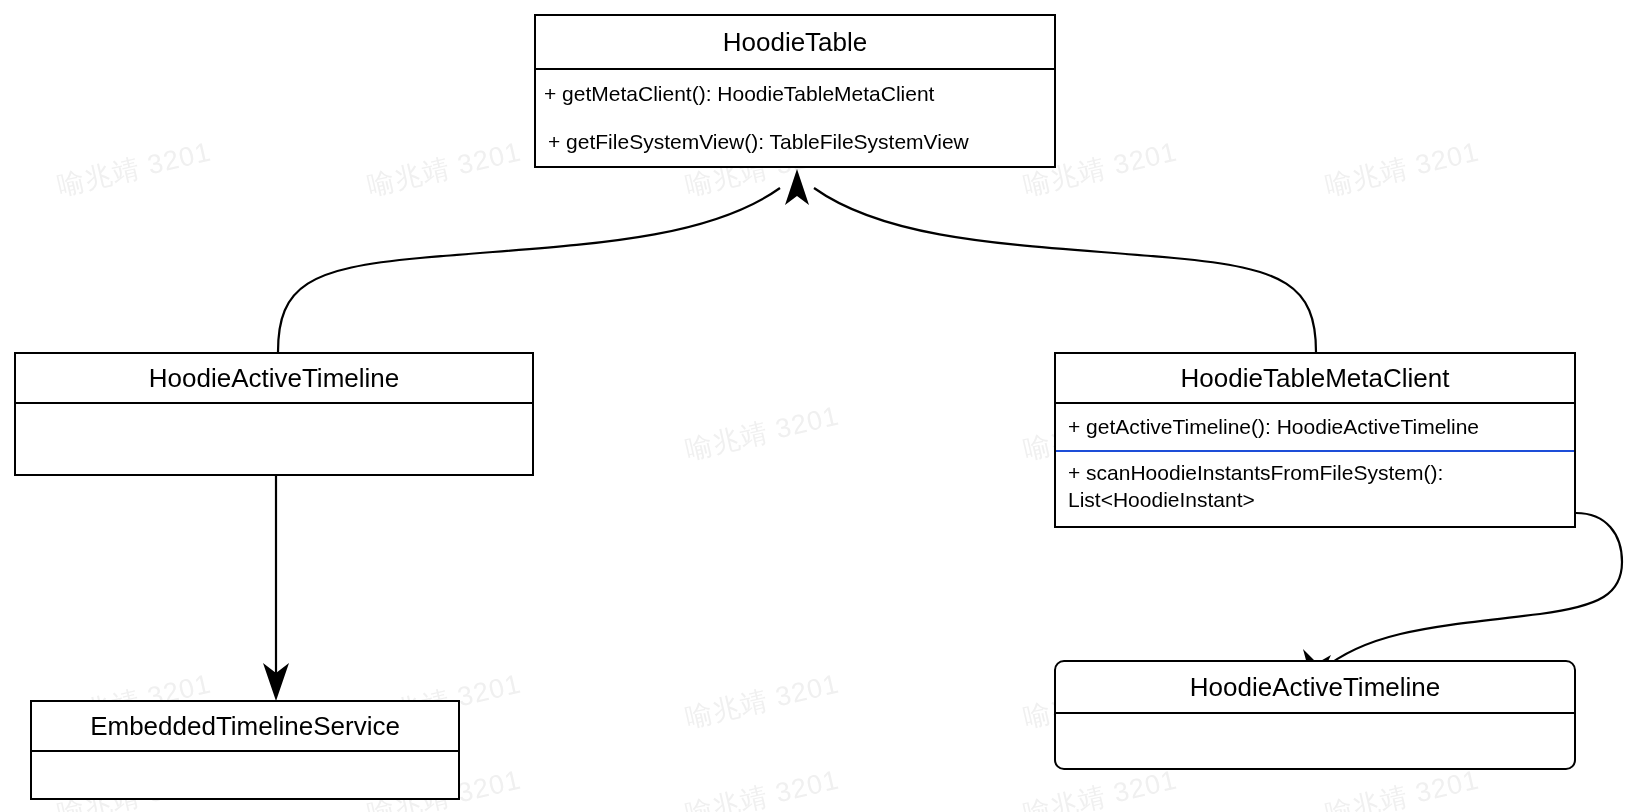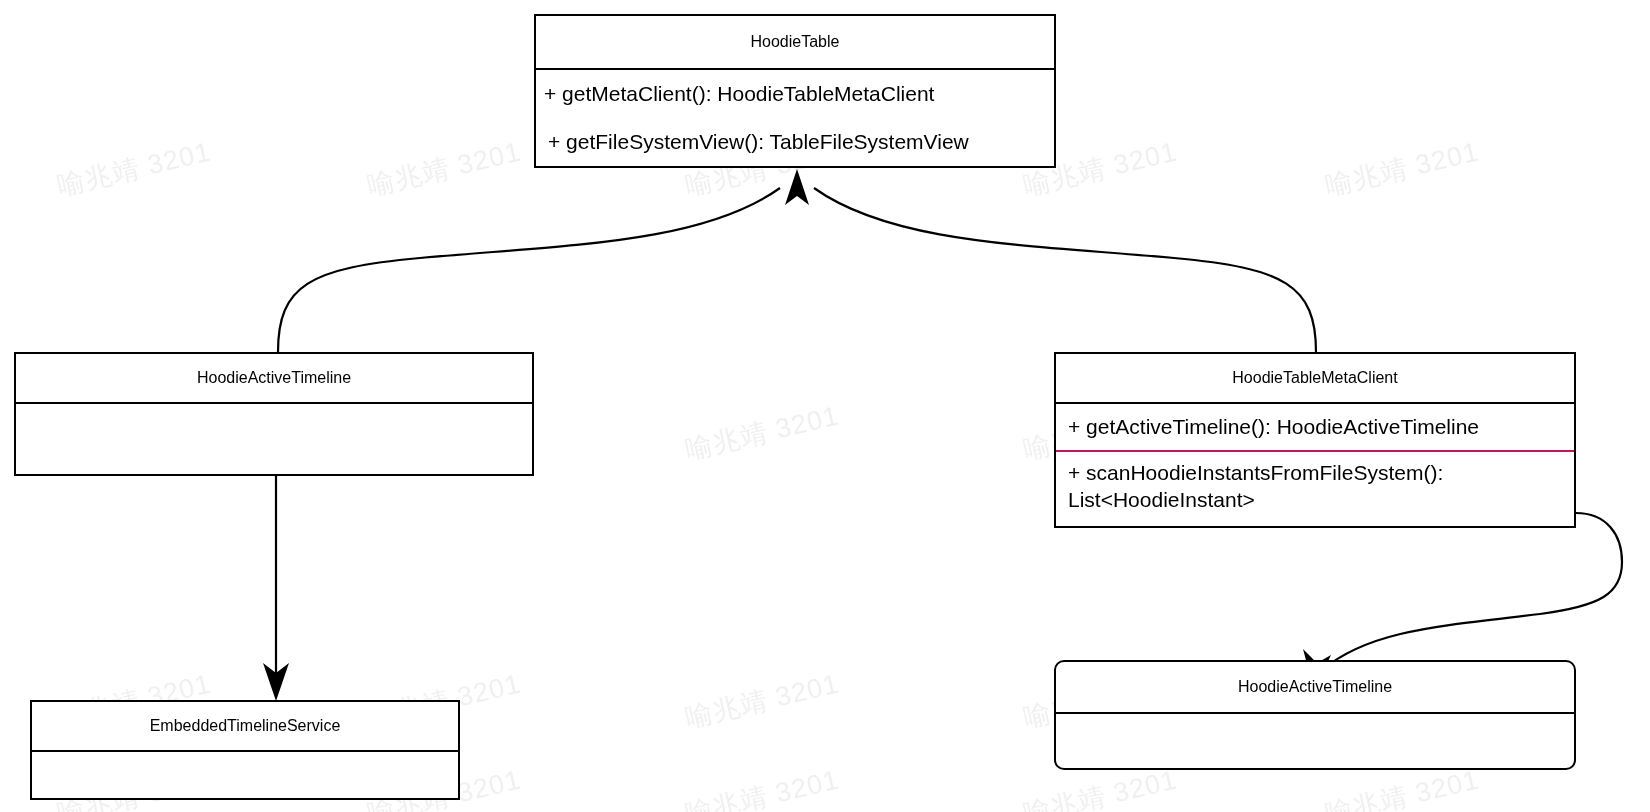--- a/index.html
+++ b/index.html
@@ -61,21 +61,21 @@
   .uml-class {
     position: absolute;
     box-sizing: border-box;
     background: #ffffff;
     border: 2px solid #000000;
     z-index: 3;
   }
   .uml-name {
     box-sizing: border-box;
     text-align: center;
-    font-size: 16px;
+    font-size: 26px;
     color: #000000;
     border-bottom: 2px solid #000000;
     display: flex;
     align-items: center;
     justify-content: center;
     white-space: nowrap;
   }
   .uml-compartment {
     box-sizing: border-box;
     padding: 0;
@@ -89,21 +89,21 @@
     align-items: center;
     white-space: nowrap;
   }
   .uml-member.wrap {
     display: block;
     white-space: normal;
     line-height: 1.28;
     padding-top: 8px;
   }
   .uml-member.divided {
-    border-bottom: 2px solid #be185d;
+    border-bottom: 2px solid #1d4ed8;
   }
   .uml-empty {
     box-sizing: border-box;
   }
 
   
   #box-hoodie-table      { left: 534px;  top: 14px;  width: 522px; height: 154px; }
   #box-hoodie-table .uml-name { height: 54px; }
   #box-hoodie-table .m1  { height: 48px; padding-left: 8px; }
   #box-hoodie-table .m2  { height: 48px; }

